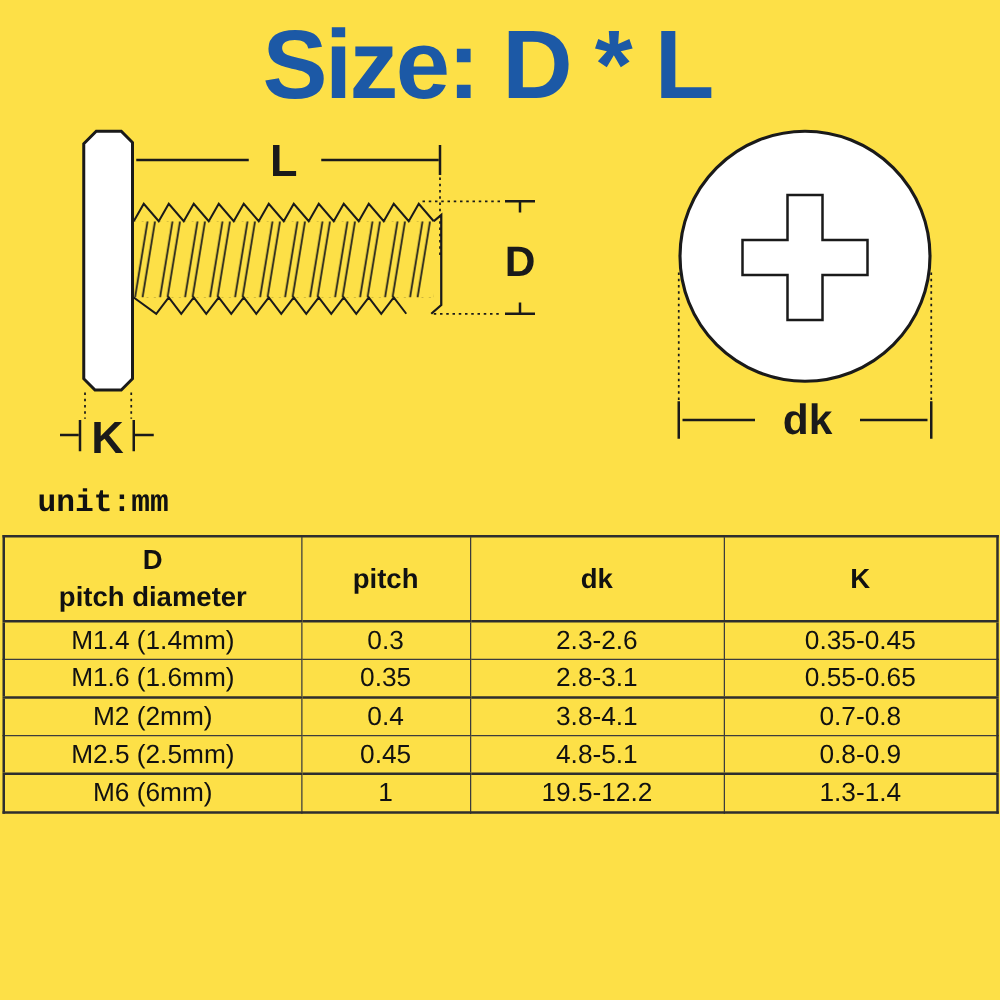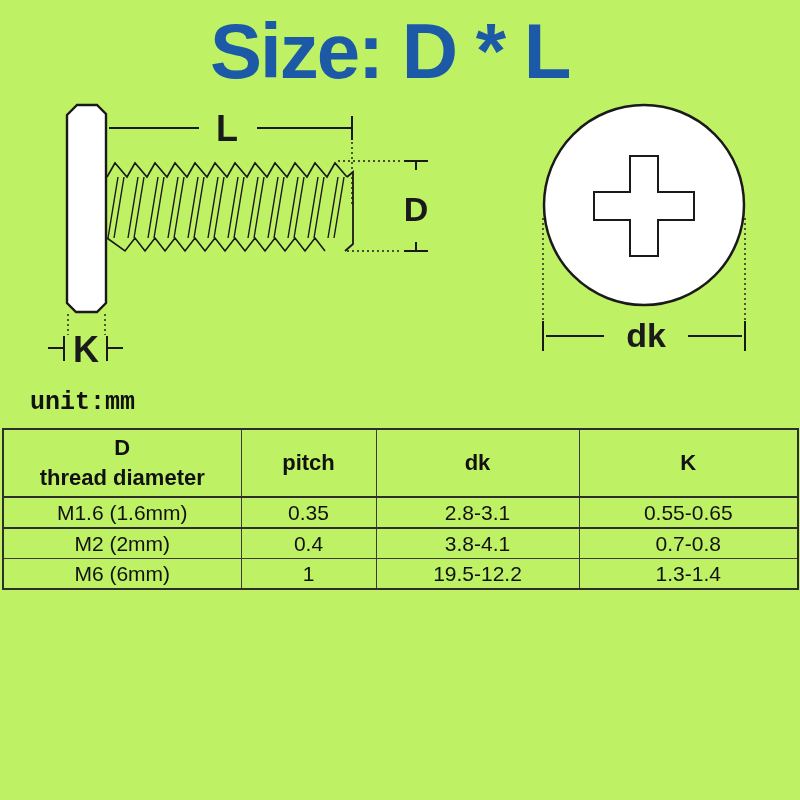--- a/index.html
+++ b/index.html
@@ -1,16 +1,16 @@
 <!DOCTYPE html>
 <html><head>
 <meta charset="utf-8">
 <style>
   html,body{margin:0;padding:0;background:#fff;}
-  .page{position:relative;width:800px;height:800px;background:#bef264;overflow:hidden;
+  .page{position:relative;width:800px;height:800px;background:#fde047;overflow:hidden;
         font-family:"Liberation Sans","DejaVu Sans",sans-serif;color:#1a1a1a;}
   .title{position:absolute;left:210px;top:6px;font-size:78px;font-weight:bold;
          letter-spacing:-2px;color:#1c59a6;white-space:nowrap;}
   .diagram-svg{position:absolute;left:0;top:0;}
   .dim-label{font-family:"Liberation Sans","DejaVu Sans",sans-serif;font-weight:bold;fill:#1a1a1a;}
   .unit{position:absolute;left:30px;top:388px;font-size:25px;font-weight:600;color:#111;font-family:Liberation Mono, monospace;}
   table.spec{position:absolute;left:2px;top:428px;width:795px;border-collapse:collapse;
              table-layout:fixed;border:2px solid #2e2e2e;}
   table.spec th, table.spec td{border:1px solid #3c3c3c;text-align:center;vertical-align:middle;
              padding:0;color:#111;overflow:hidden;white-space:nowrap;}
@@ -97,40 +97,52 @@
     <colgroup>
       <col style="width:238px">
         <col style="width:135px">
         <col style="width:203px">
         <col style="width:219px">
     </colgroup>
     <thead>
       <tr>
         <th>
           <span>D</span><br>
-          <span>thread diameter</span>
+          <span>pitch diameter</span>
         </th>
         <th>pitch</th>
         <th>dk</th>
         <th>K</th>
       </tr>
     </thead>
     <tbody>
+      <tr>
+        <td>M1.4 (1.4mm)</td>
+        <td>0.3</td>
+        <td>2.3-2.6</td>
+        <td>0.35-0.45</td>
+      </tr>
       <tr class="thick">
         <td>M1.6 (1.6mm)</td>
         <td>0.35</td>
         <td>2.8-3.1</td>
         <td>0.55-0.65</td>
       </tr>
       <tr>
         <td>M2 (2mm)</td>
         <td>0.4</td>
         <td>3.8-4.1</td>
         <td>0.7-0.8</td>
       </tr>
+      <tr class="thick">
+        <td>M2.5 (2.5mm)</td>
+        <td>0.45</td>
+        <td>4.8-5.1</td>
+        <td>0.8-0.9</td>
+      </tr>
       <tr>
         <td>M6 (6mm)</td>
         <td>1</td>
         <td>19.5-12.2</td>
         <td>1.3-1.4</td>
       </tr>
     </tbody>
   </table>
 </div>
 

